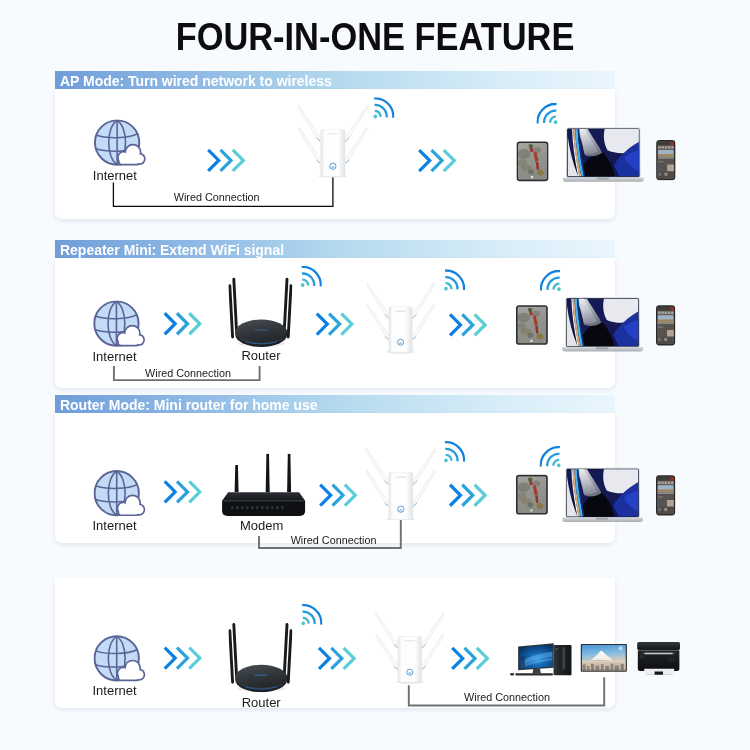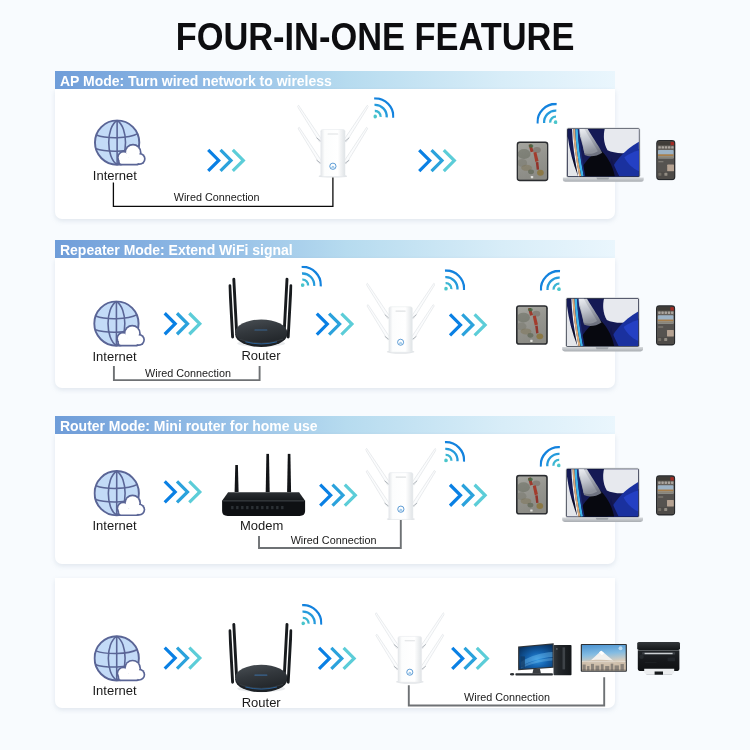--- a/index.html
+++ b/index.html
@@ -14,24 +14,24 @@
   text{font-family:"Liberation Sans",sans-serif;fill:#1a1a1a;}
 </style></head>
 <body>
 <div class="title">FOUR-IN-ONE FEATURE</div>
 
 <div class="card" style="top:70.5px">
     <div class="hd">AP Mode: Turn wired network to wireless</div>
     <div class="bd"></div>
   </div>
 <div class="card" style="top:240.3px">
-    <div class="hd">Repeater Mode: Extend WiFi signal</div>
+    <div class="hd">Repeater Mini: Extend WiFi signal</div>
     <div class="bd"></div>
   </div>
-<div class="card" style="top:416px">
+<div class="card" style="top:395px">
     <div class="hd">Router Mode: Mini router for home use</div>
     <div class="bd"></div>
   </div>
 <div class="card" style="top:578.4px">
     <div class="bd"></div>
   </div>
 
 <svg class="ov" viewBox="0 0 750 750">
 <defs>
 

